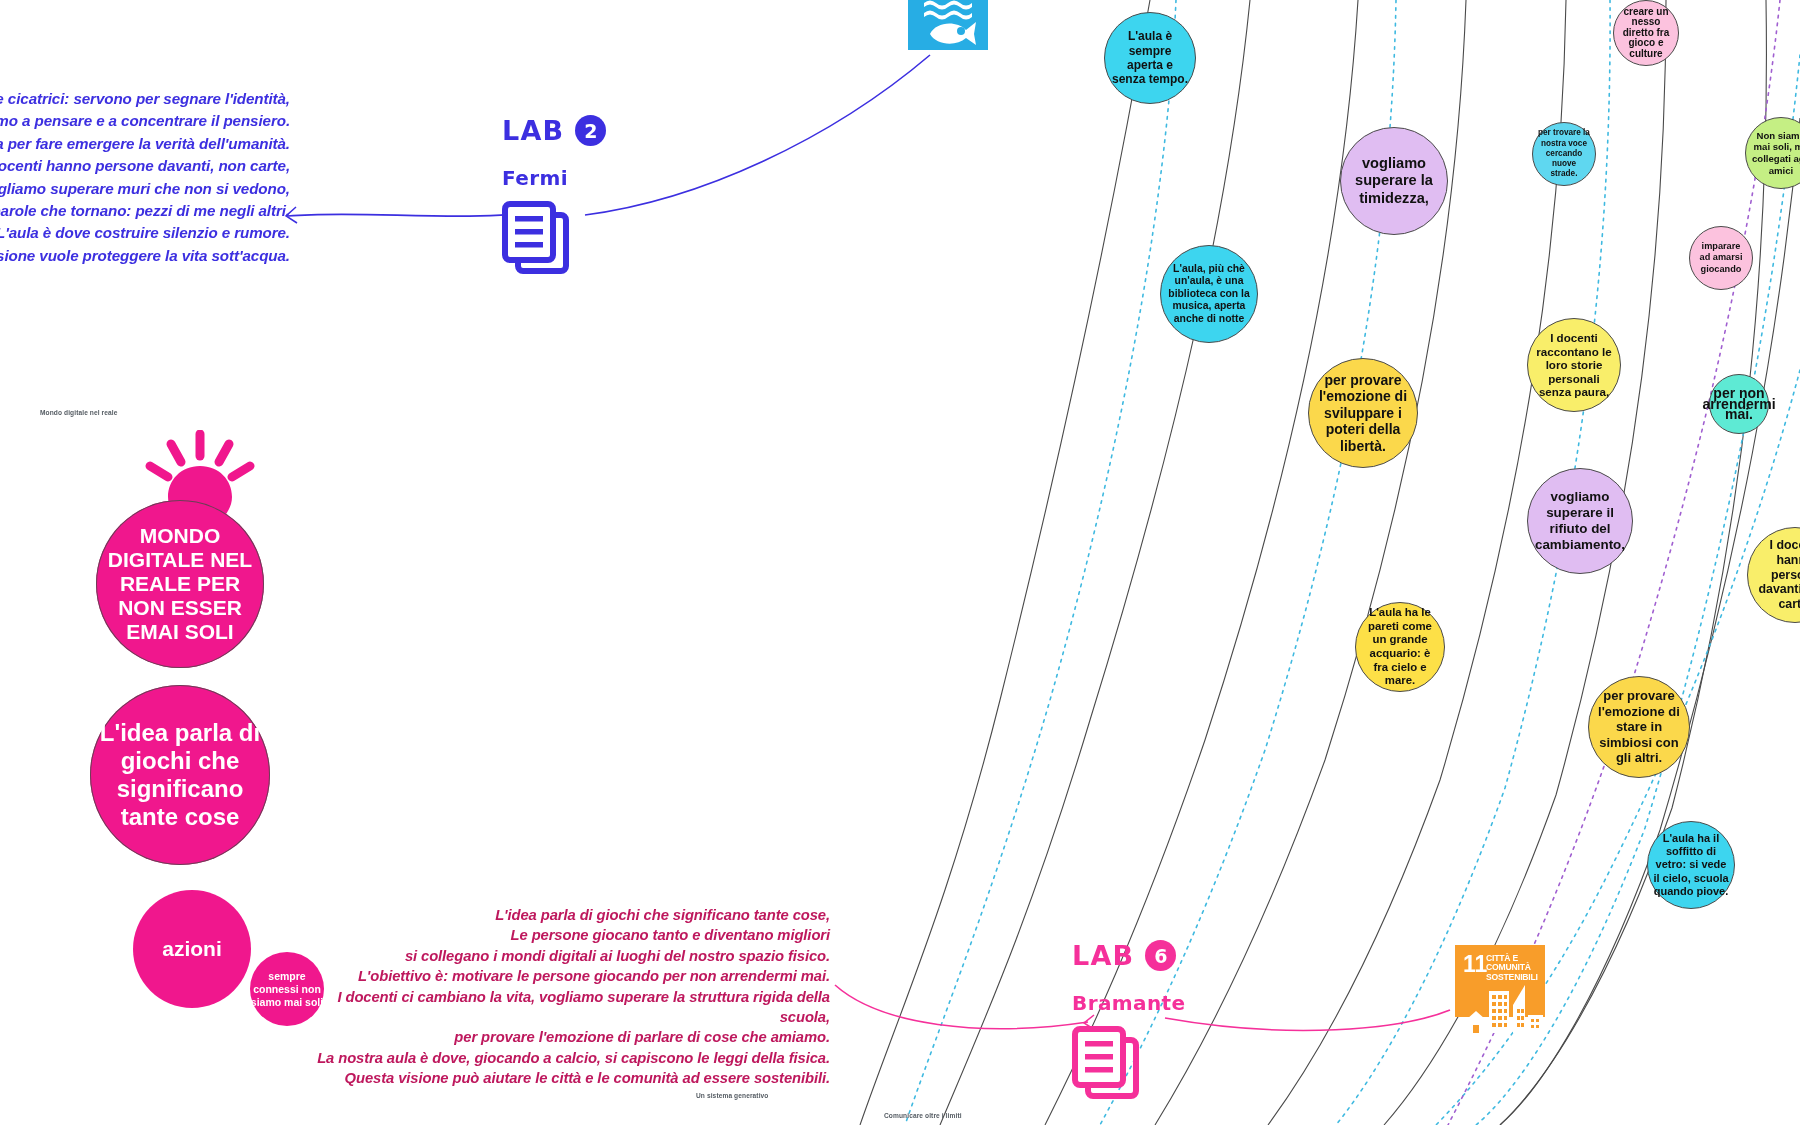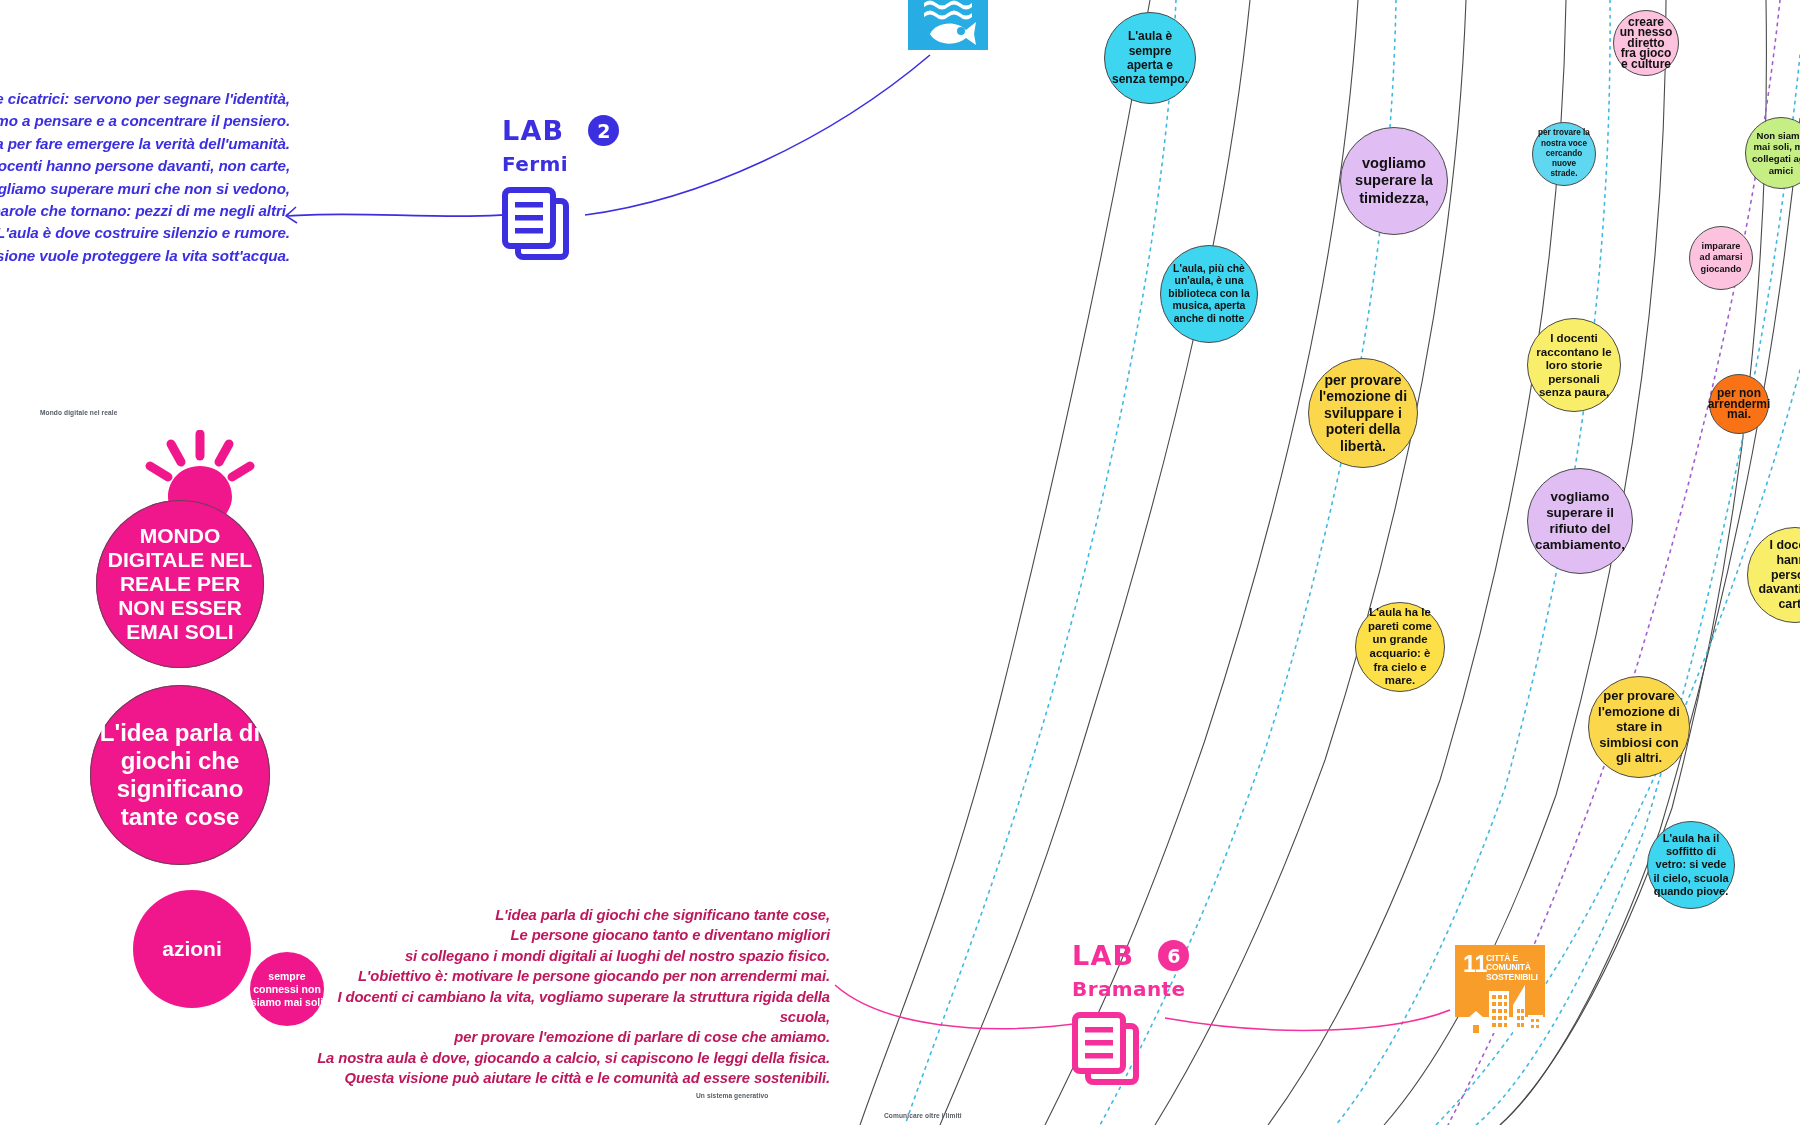--- a/index.html
+++ b/index.html
@@ -37,38 +37,38 @@
     color:#be185d;
     font-style:italic;
     font-weight:bold;
     font-size:14.8px;
     line-height:20.4px;
     letter-spacing:-0.1px;
   }
 
   
   .lab{position:absolute;}
-  .lab-head{display:flex;align-items:center;gap:24px;}
+  .lab-head{display:flex;align-items:center;gap:11px;}
   .lab-word{
     font-family:"DejaVu Sans", sans-serif;
     font-weight:bold;
     font-size:27px;
     letter-spacing:1.2px;
     line-height:1;
   }
   .lab-badge{
     width:31px;height:31px;border-radius:50%;
     display:flex;align-items:center;justify-content:center;
     color:#fff;font-weight:bold;font-size:19px;
     font-family:"DejaVu Sans", sans-serif;
   }
   .lab-sub{
     font-family:"DejaVu Sans", sans-serif;
     font-weight:bold;font-size:20px;letter-spacing:0.4px;
-    margin-top:6px;
+    margin-top:20px;
   }
   .doc-icon{margin-top:11px;}
 
   
   .sdg{position:absolute;}
   .sdg-14{width:80px;height:56px;background:#27ade4;}
   .sdg-11{width:90px;height:72px;background:#f89d2a;padding:0;}
   .sdg-11 .sdg-num{
     position:absolute;left:8px;top:8px;
     color:#fff;font-weight:bold;font-size:23px;line-height:1;
@@ -285,21 +285,21 @@
     <div class="pcircle outline" style="left:96px;top:500px;width:168px;height:168px;font-size:21px;line-height:24px;">MONDO DIGITALE NEL REALE PER NON ESSER EMAI SOLI</div>
     <div class="pcircle outline" style="left:90px;top:685px;width:180px;height:180px;font-size:24px;line-height:28px;">L'idea parla di giochi che significano tante cose</div>
     <div class="pcircle" style="left:133px;top:890px;width:118px;height:118px;font-size:21px;line-height:24px;">azioni</div>
     <div class="pcircle" style="left:250px;top:952px;width:74px;height:74px;font-size:10.5px;line-height:13px;">sempre connessi non siamo mai soli</div>
   </div>
 
   <div class="bubble" style="left:1104px;top:12px;width:92px;height:92px;background:#3dd5ef;font-size:12px;line-height:14.4px;">
     <span>L'aula è sempre aperta e senza tempo.</span>
     </div>
 
-  <div class="bubble" style="left:1613px;top:10px;width:66px;height:66px;background:#fcc2de;font-size:12px;line-height:10.6px;">
+  <div class="bubble" style="left:1613px;top:0;width:66px;height:66px;background:#fcc2de;font-size:10px;line-height:10.6px;">
     <span>creare un nesso diretto fra gioco e culture</span>
     </div>
 
   <div class="bubble" style="left:1340px;top:127px;width:108px;height:108px;background:#e0bdf2;font-size:14.6px;line-height:17.6px;">
     <span>vogliamo superare la timidezza,</span>
     </div>
 
   <div class="bubble" style="left:1532px;top:122px;width:64px;height:64px;background:#5fd7f0;font-size:8.2px;line-height:10.2px;">
     <span>per trovare la nostra voce cercando nuove strade.</span>
     </div>
@@ -317,21 +317,21 @@
     </div>
 
   <div class="bubble" style="left:1527px;top:318px;width:94px;height:94px;background:#f9ee6a;font-size:11.6px;line-height:13.6px;">
     <span>I docenti raccontano le loro storie personali senza paura,</span>
     </div>
 
   <div class="bubble" style="left:1308px;top:358px;width:110px;height:110px;background:#fbd84b;font-size:14px;line-height:16.6px;">
     <span>per provare l'emozione di sviluppare i poteri della libertà.</span>
     </div>
 
-  <div class="bubble" style="left:1709px;top:374px;width:60px;height:60px;background:#f97316;font-size:12px;line-height:10.8px;">
+  <div class="bubble" style="left:1709px;top:374px;width:60px;height:60px;background:#5eead4;font-size:14px;line-height:10.8px;">
     <span>per non arrendermi mai.</span>
     </div>
 
   <div class="bubble" style="left:1527px;top:468px;width:106px;height:106px;background:#e0bdf2;font-size:13.4px;line-height:16px;">
     <span>vogliamo superare il rifiuto del cambiamento,</span>
     </div>
 
   <div class="bubble" style="left:1747px;top:527px;width:96px;height:96px;background:#f9ee6a;font-size:12.4px;line-height:14.8px;">
     <span>I docenti hanno persone davanti, non carte,</span>
     </div>

